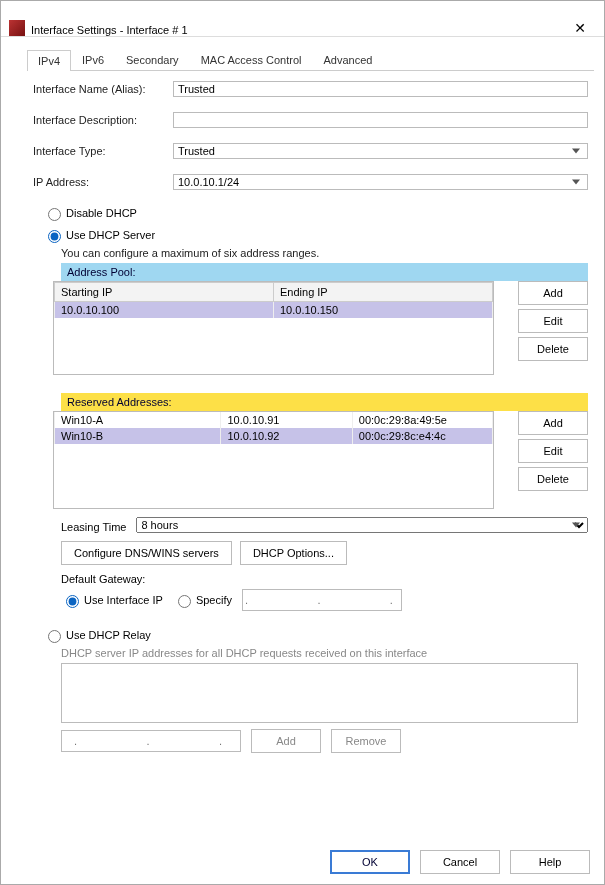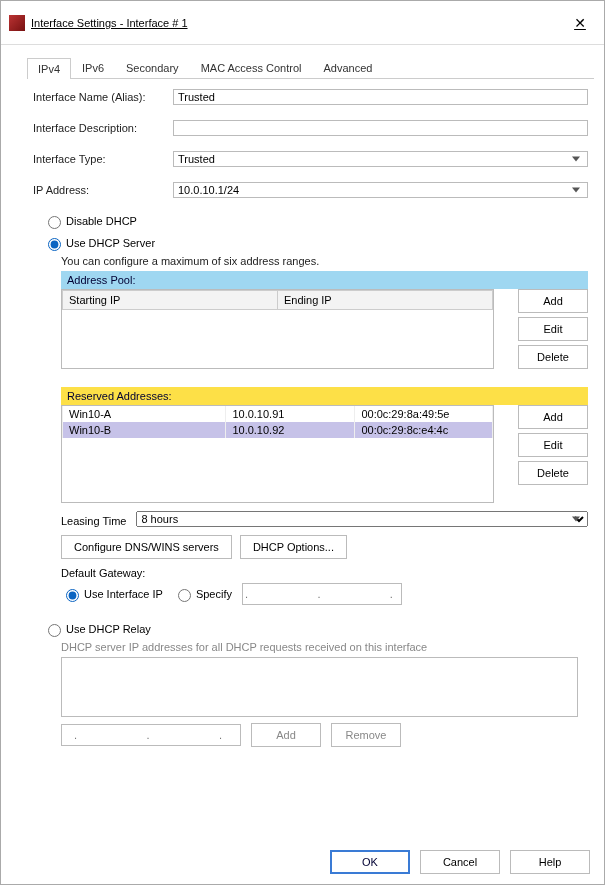--- a/index.html
+++ b/index.html
@@ -1,39 +1,39 @@
 <!DOCTYPE html>
 <html><head>
 <meta charset="utf-8">
 <style>
 * { box-sizing: border-box; font-family: "Segoe UI", Tahoma, sans-serif; font-size: 11px; }
 body { margin: 0; background: #f0f0f0; }
 .window { width: 605px; height: 885px; background: #fff; border: 1px solid #aaa; display: flex; flex-direction: column; }
-.titlebar { height: 44px; display: flex; align-items: center; padding: 0 8px; border-bottom: 1px solid #ddd; text-decoration: underline; }
+.titlebar { height: 36px; display: flex; align-items: flex-end; padding: 0 8px; border-bottom: 1px solid #ddd; }
 .titlebar .icon { width: 16px; height: 16px; background: linear-gradient(135deg,#b33,#711); margin-right: 6px; }
 .titlebar .title { flex: 1; }
 .titlebar .close { width: 32px; text-align: center; font-size: 14px; cursor: pointer; }
 .body { flex: 1; padding: 12px 10px 10px 26px; display: flex; flex-direction: column; position:relative;}
 .tabs { display: flex; border-bottom: 1px solid #ccc; }
 .tab { padding: 4px 10px; border: 1px solid transparent; border-bottom: none; cursor: pointer; color: #333; }
 .tab.active { border-color: #ccc; background: #fff; position: relative; top: 1px; }
 .tab-content { border: none; padding: 10px 6px 6px 6px; flex: 1; overflow:hidden; }
 .form-row { display: flex; align-items: center; margin-bottom: 15px; }
 .form-row > label { width: 140px; color: #222; }
 .form-row input[type=text], .form-row select { flex: 1; height: 16px; border: 1px solid #bbb; padding: 0 4px; background:#fff; }
 .form-row select { appearance: none; background: #fff; }
 .select-wrap { flex:1; position:relative; }
 .select-wrap select{ width:100%; }
 .select-wrap::after{ content:""; position:absolute; right:8px; top:50%; width:0;height:0;border-left:4px solid transparent;border-right:4px solid transparent;border-top:5px solid #555; transform:translateY(-50%); pointer-events:none;}
 .radio-row { display: flex; align-items: center; margin: 6px 0 4px 10px; }
 .radio-row input { margin-right: 5px; }
 .hint { margin: 2px 0 4px 28px; color: #222; }
 .section-bar { background: #9fd7f1; padding: 3px 6px; color: #003; margin: 4px 0 0 28px; }
 .section-bar.blue2{ background:#fde047;}
-.table-area { display:flex; margin-left:28px; gap:24px; }
+.table-area { display:flex; margin-left:20px; gap:24px; }
 .table-box { flex:1; border:1px solid #bbb; background:#fff; }
 .tbl { width:100%; border-collapse:collapse; }
 .tbl th { background:#f3f3f3; border:1px solid #ccc; text-align:left; padding:3px 6px; font-weight:normal; }
 .tbl td { border-left:1px solid #eee; border-right:1px solid #eee; padding:2px 6px; }
 .tbl tr.sel td{ background:#c6c2e8; }
 .btn-col { display:flex; flex-direction:column; gap:4px; width:70px; padding-top:0;}
 .btn { border:1px solid #bbb; background:#fff; height:24px; cursor:pointer; }
 .leasing { display:flex; align-items:flex-end; margin:8px 0 8px 28px; gap:10px;}
 .leasing .select-wrap{ flex:1; }
 .btnrow { display:flex; gap:8px; margin-left:28px; margin-bottom:8px;}
@@ -105,20 +105,30 @@
       <div class="table-area">
         <div class="table-box">
           <table class="tbl">
             <thead>
                 <tr>
               <th style="width:50%">Starting IP</th>
               <th>Ending IP</th>
             </tr>
               </thead>
           </table>
+          <div class="tbl-body-wrap">
+            <table class="tbl">
+                <tbody>
+              <tr class="sel">
+                <td style="width:50%">10.0.10.100</td>
+                <td>10.0.10.150</td>
+              </tr>
+            </tbody>
+              </table>
+          </div>
         </div>
         <div class="btn-col">
           <button class="btn">Add</button>
           <button class="btn">Edit</button>
           <button class="btn">Delete</button>
         </div>
       </div>
 
       <div style="height:14px"></div>
       <div class="section-bar blue2">Reserved Addresses:</div>

